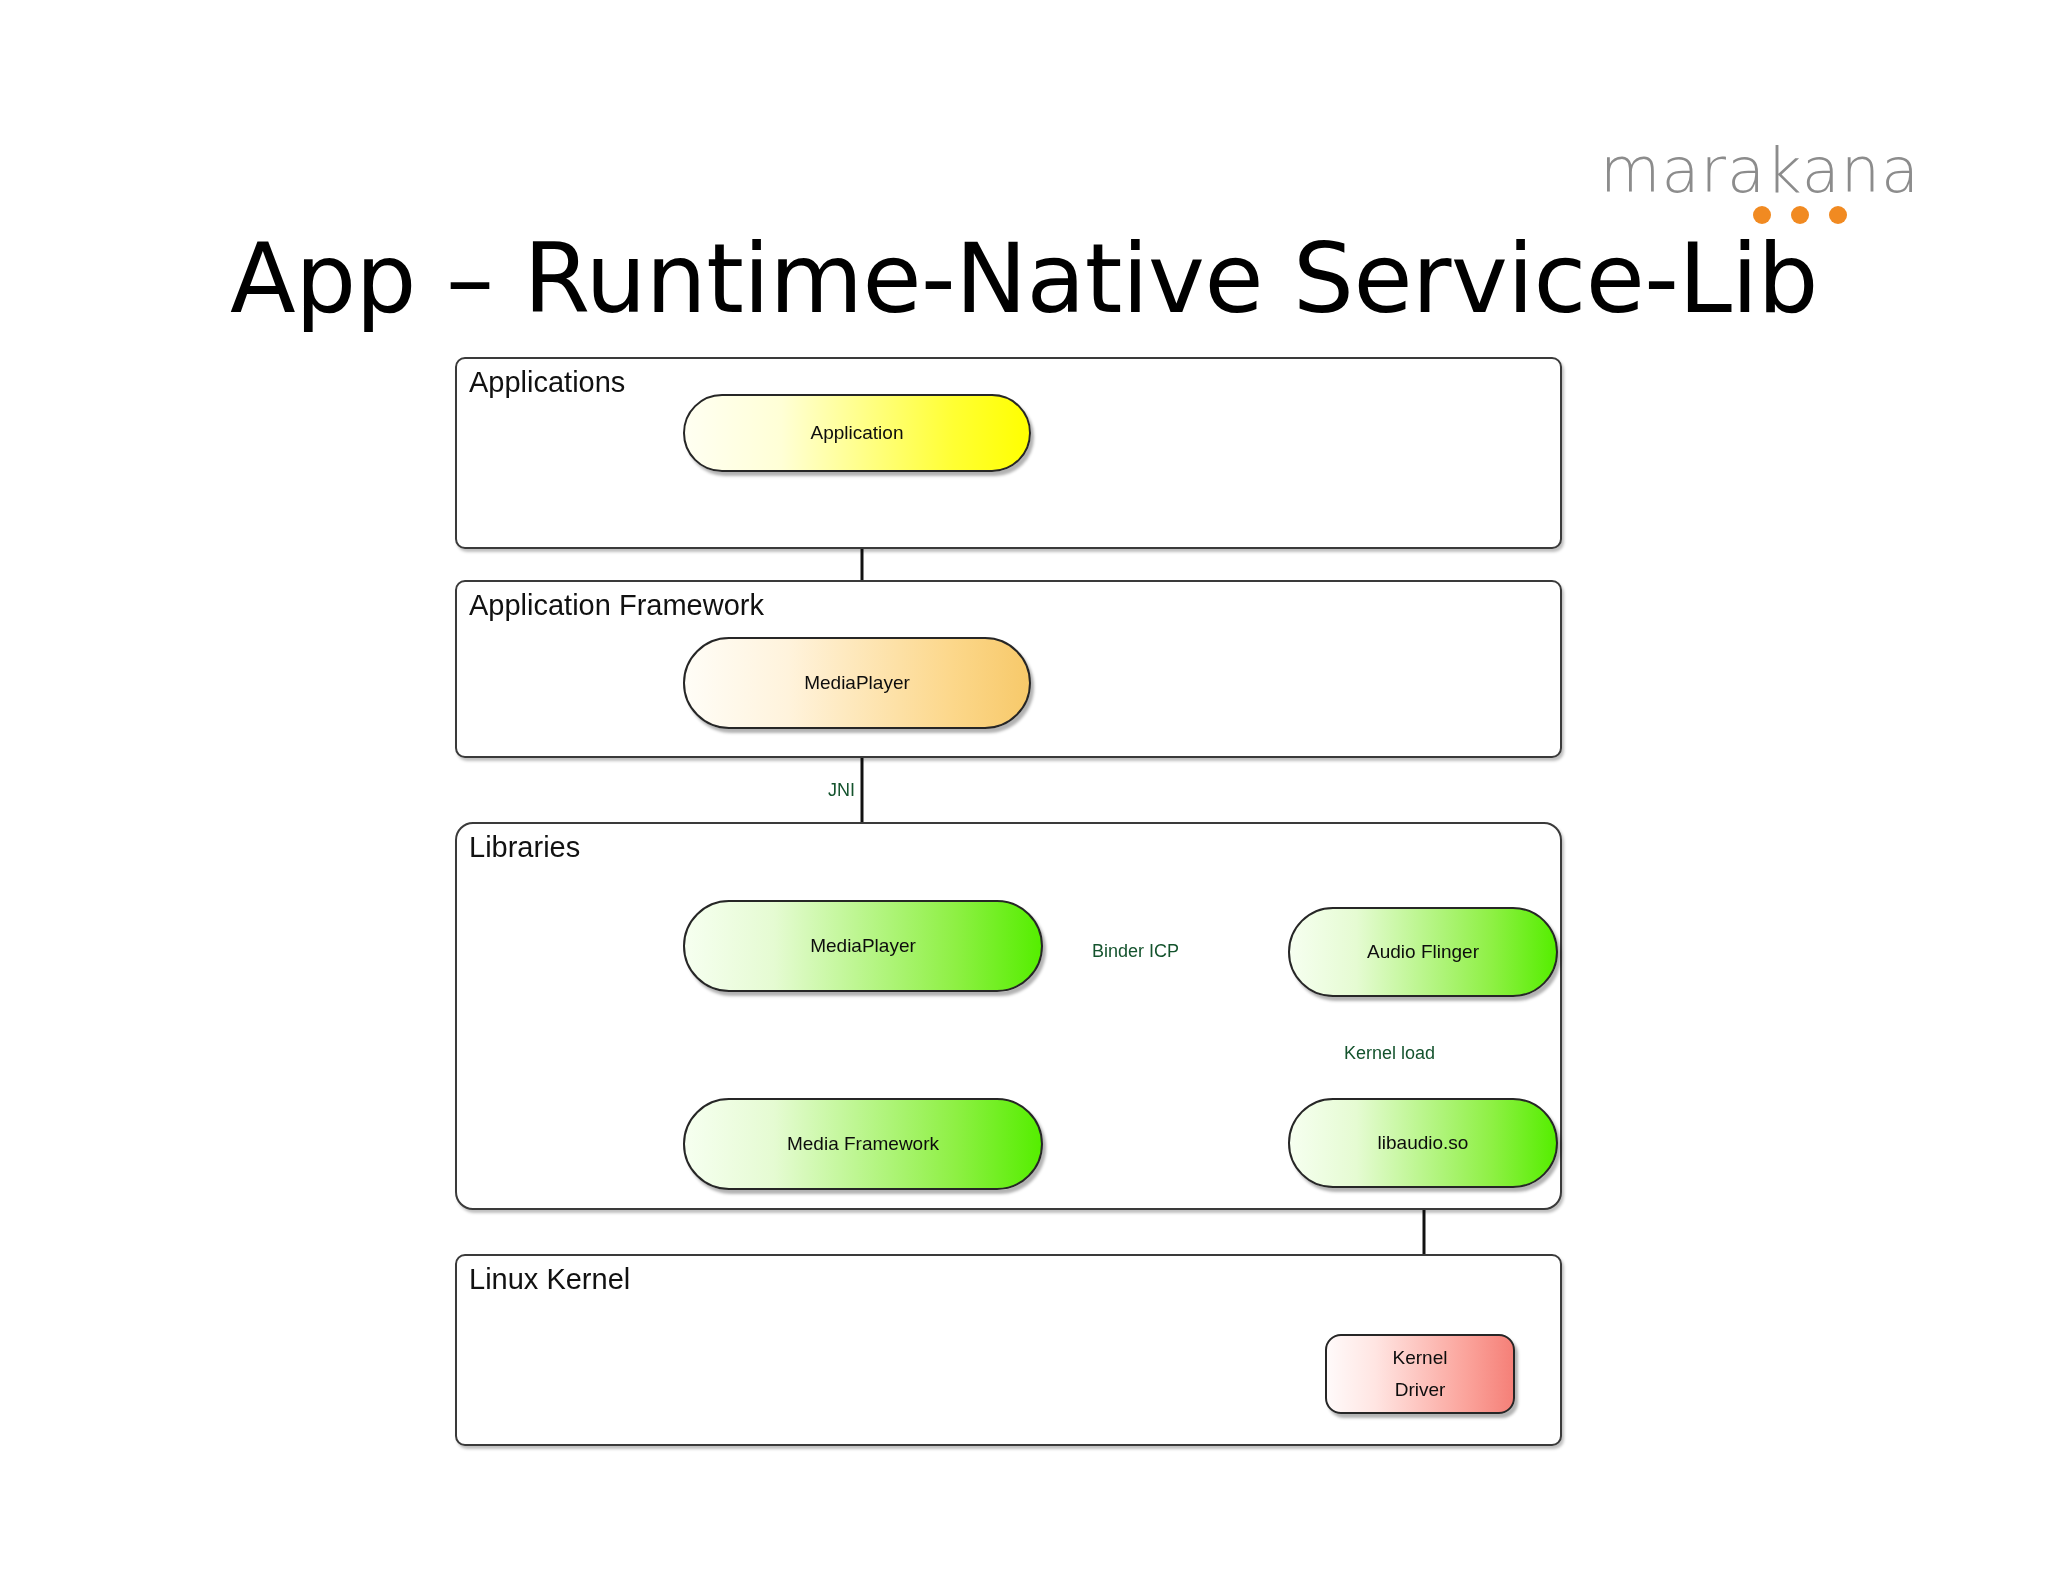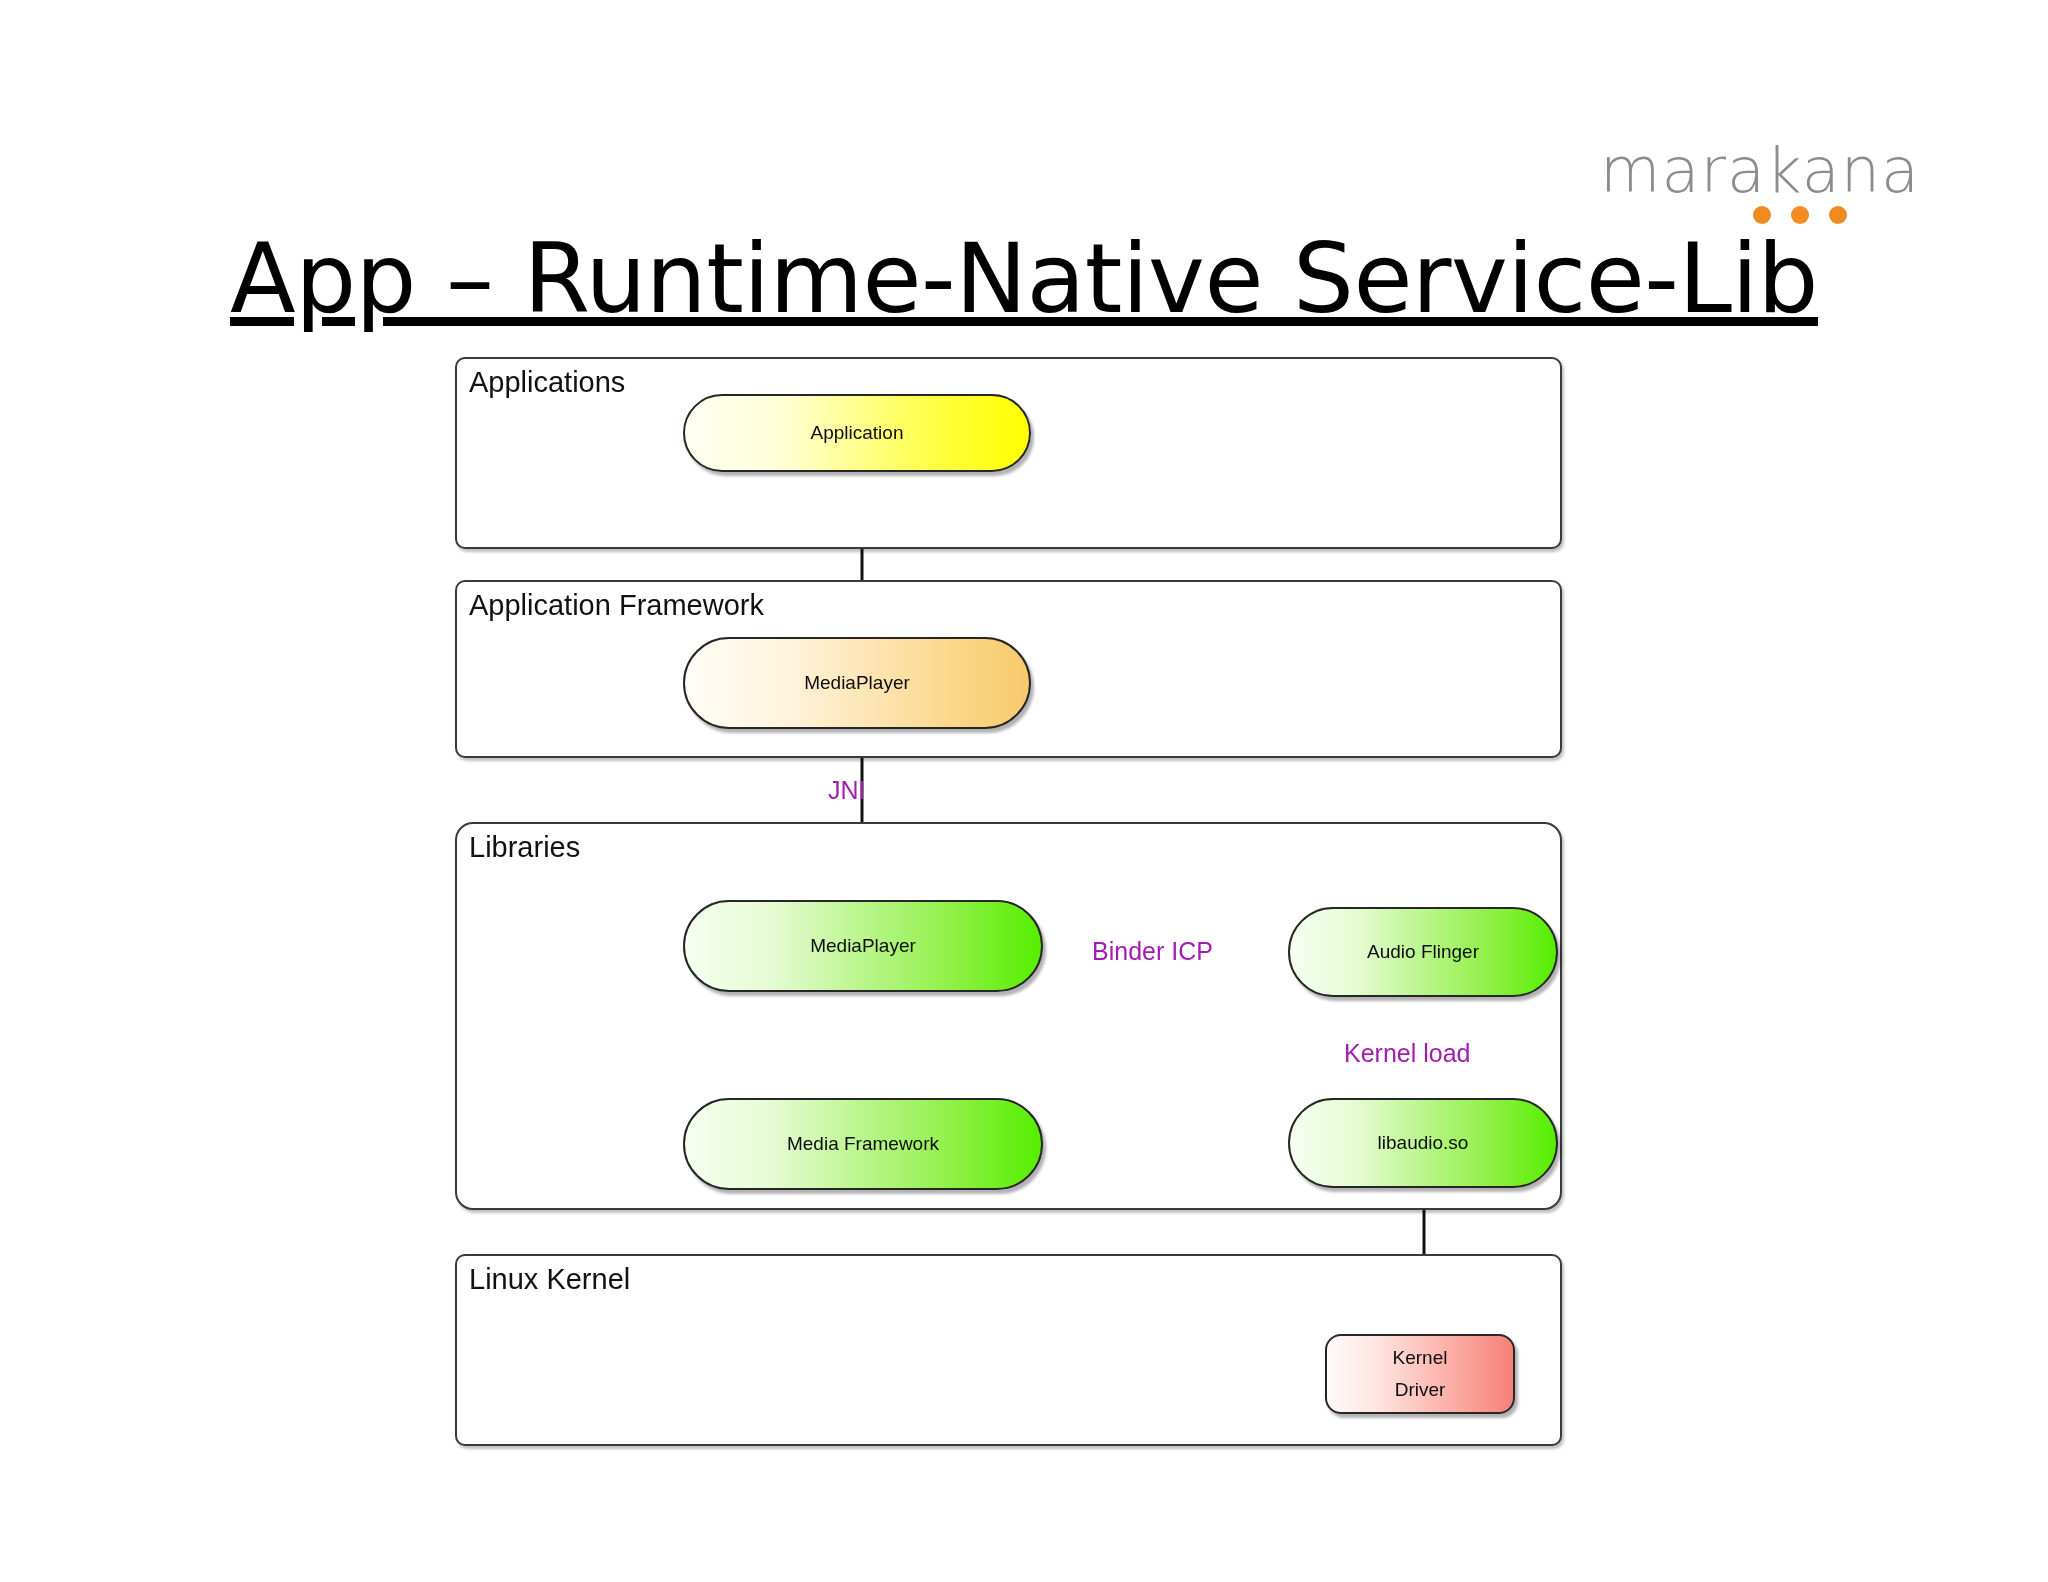--- a/index.html
+++ b/index.html
@@ -65,21 +65,20 @@
     top: 215px;
     width: 1808px;
     text-align: center;
     font-family: "DejaVu Sans", sans-serif;
     font-size: 96px;
     font-weight: 400;
     color: #000000;
     line-height: 104px;
     white-space: nowrap;
     letter-spacing: -0.5px;
-    text-decoration: underline;
   }
 
   
   #diagram {
     position: absolute;
     left: 0px;
     top: 0px;
     width: 2048px;
     height: 1582px;
   }
@@ -123,22 +122,22 @@
   .node.rrect { border-radius: 16px; }
 
   .grad-yellow { background: linear-gradient(to right, #fffff2 0%, #ffffd6 28%, #ffff33 78%, #ffff00 100%); }
   .grad-orange { background: linear-gradient(to right, #fffdf7 0%, #fff3dc 30%, #fcd78a 78%, #f7c96a 100%); }
   .grad-green  { background: linear-gradient(to right, #f6fff0 0%, #e5fbd2 25%, #8ef044 76%, #55ee00 100%); }
   .grad-red    { background: linear-gradient(to right, #fffafa 0%, #ffe5e2 26%, #fba39b 75%, #f58078 100%); }
 
   
   .edge-label {
     position: absolute;
-    font-size: 25px;
-    color: #a21caf;
+    font-size: 18px;
+    color: #14532d;
     line-height: 28px;
     white-space: nowrap;
   }
 </style>
 </head>
 <body>
 
 <div id="slide">
 
   <div id="logo">

